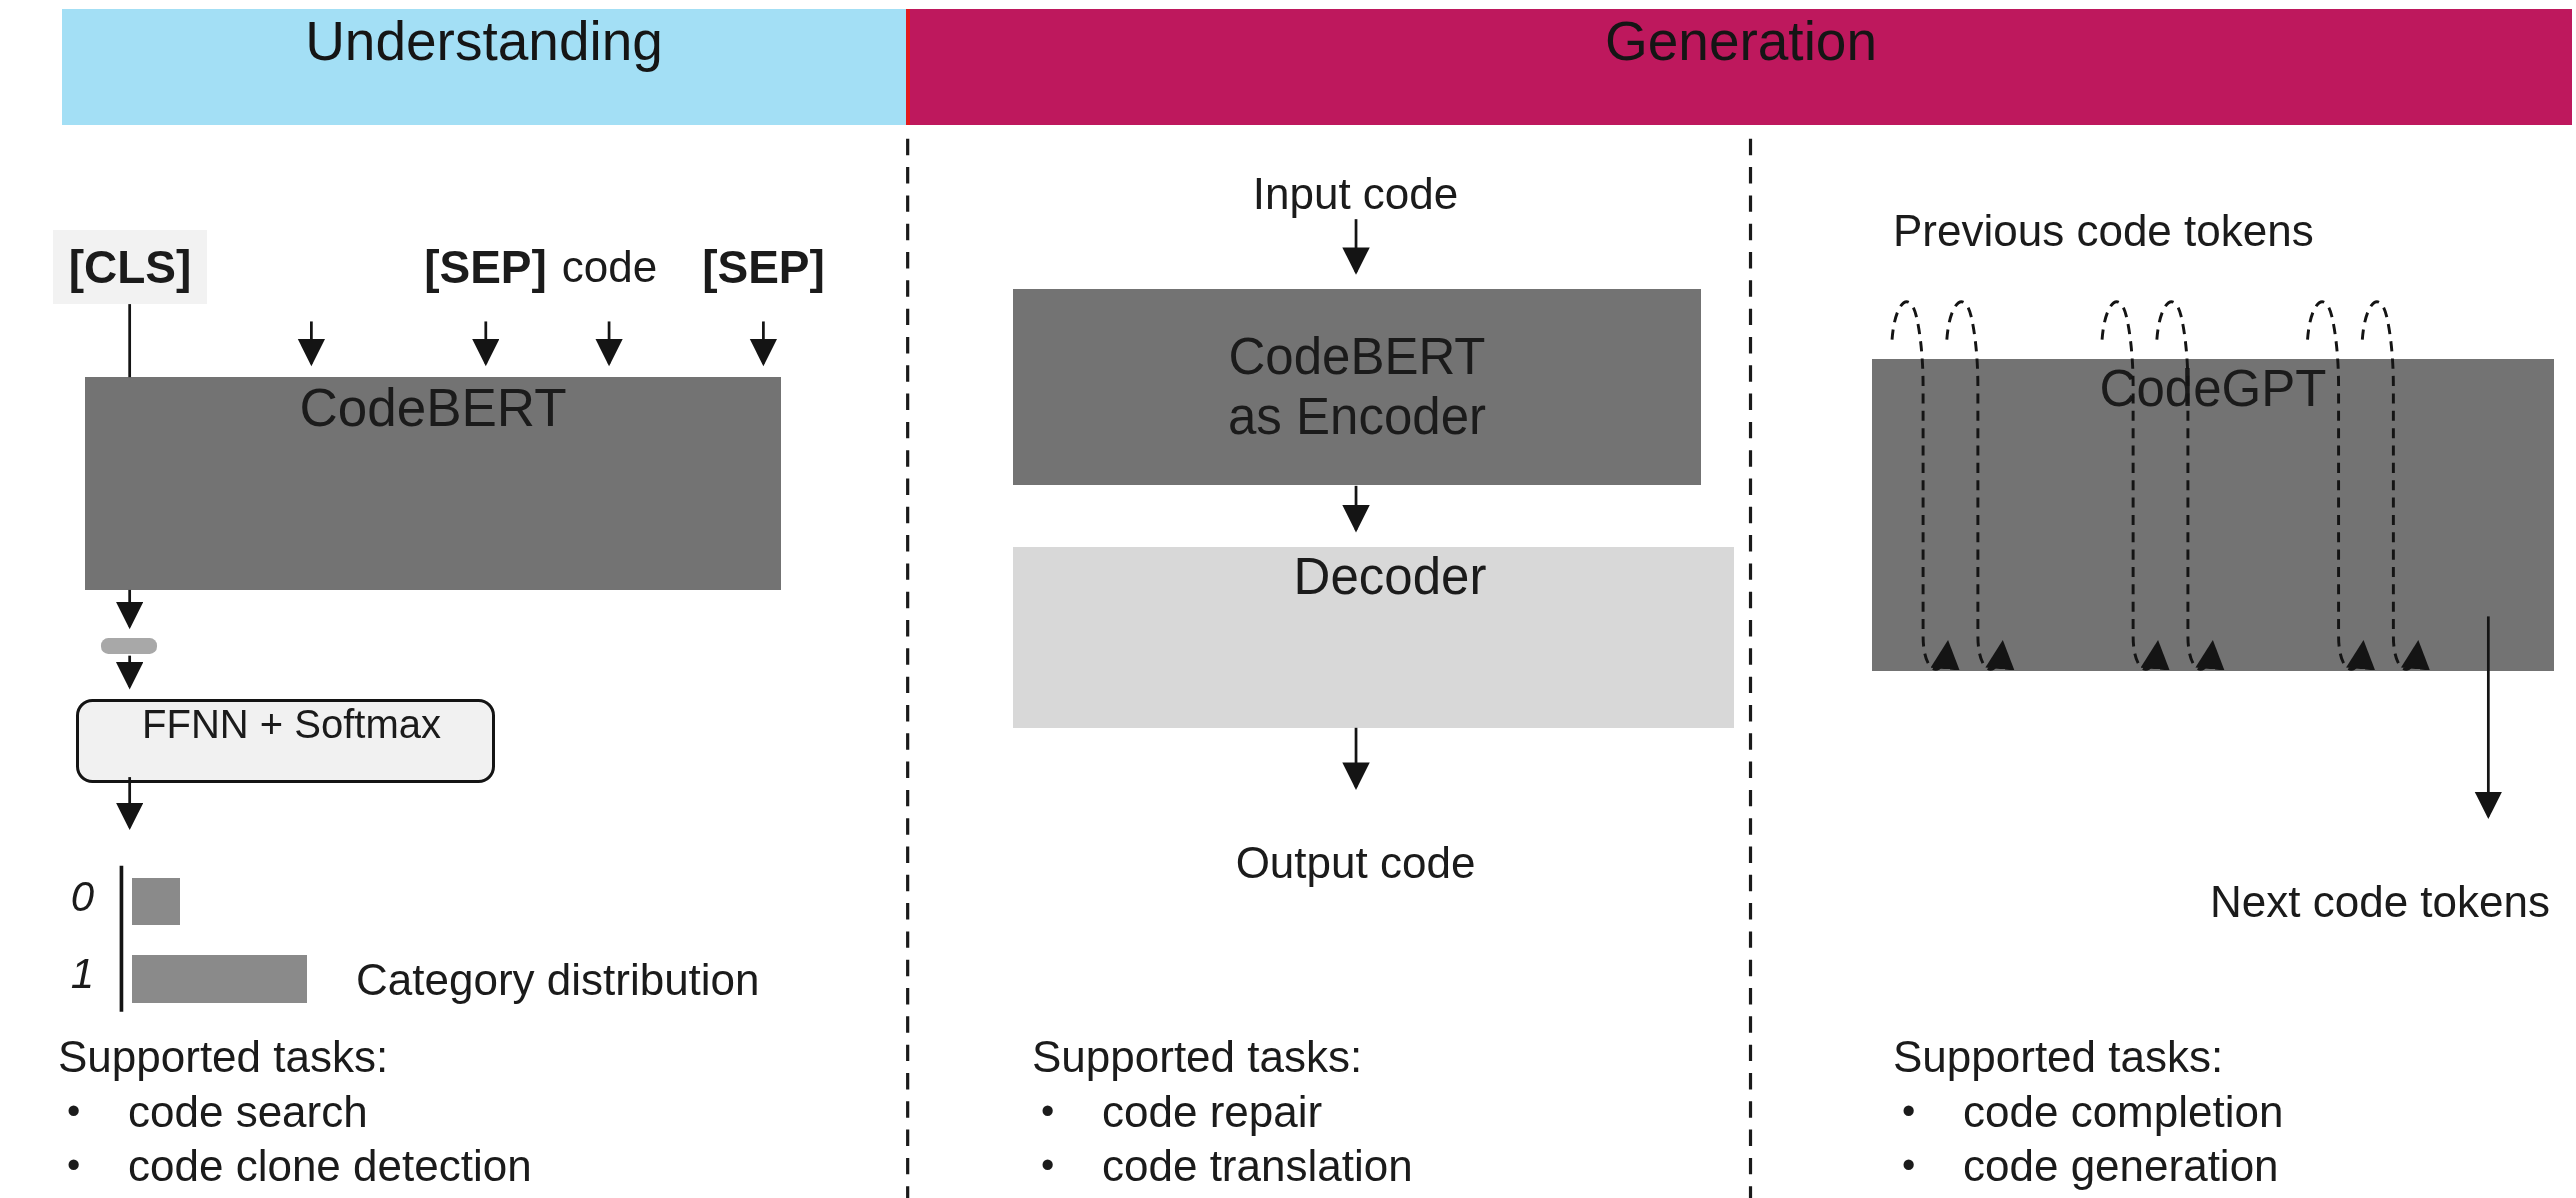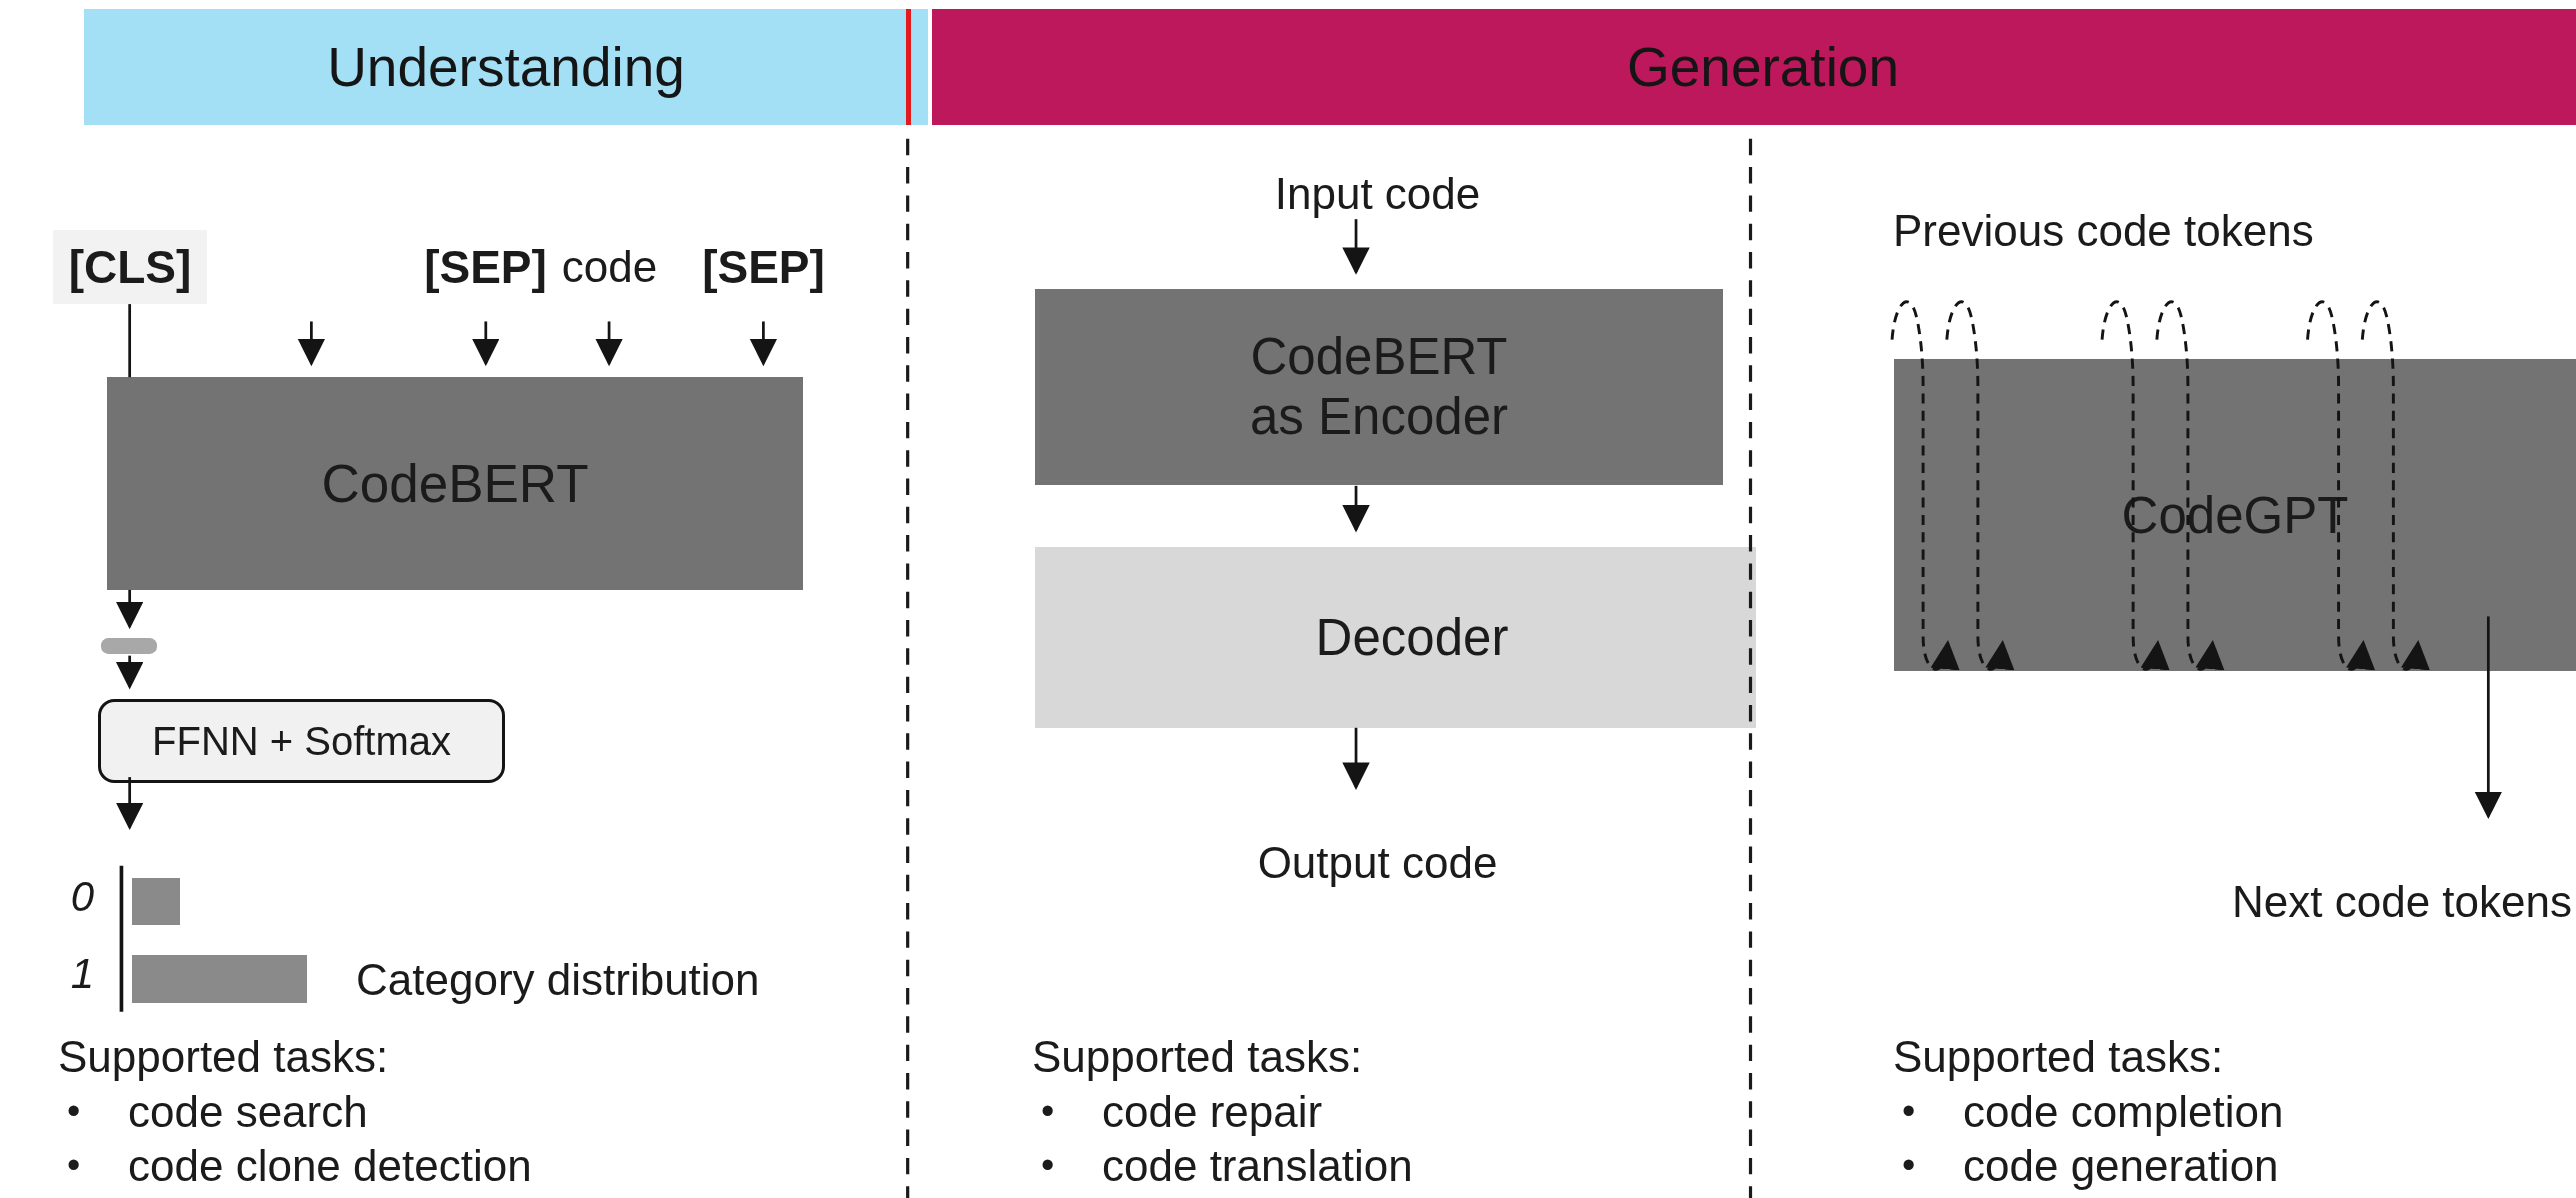--- a/index.html
+++ b/index.html
@@ -1,19 +1,19 @@
 <!DOCTYPE html>
 <html style="font-size:14.6px"><head>
 <meta charset="utf-8">
 <style>
   html,body{margin:0;padding:0;background:#ffffff;}
   .stage{position:relative;width:2576px;height:1199px;background:#ffffff;overflow:hidden;
          font-family:"Liberation Sans", sans-serif;color:#1b1b1b;}
   .abs{position:absolute;}
-  .ctr{display:flex;align-items:center;justify-content:center;text-align:center;margin-left:22px;}
+  .ctr{display:flex;justify-content:center;text-align:center;}
   .hdr{font-size:55px;color:#151515;}
   .hdr-und{left:62px;top:9px;width:844px;height:116px;background:#a3dff5;}
   .hdr-red{left:906px;top:9px;width:4.6px;height:116px;background:#e21a1e;}
   .hdr-gen{left:910px;top:9px;width:1662px;height:116px;background:#be185d;}
   .lbl{font-size:44px;white-space:nowrap;}
   .token{height:74px;line-height:74px;text-align:center;font-size:44px;white-space:nowrap;}
   .token.bold{font-weight:bold;font-size:46px;}
   .token.hl{background:#f2f2f2;}
   .modelbox{background:#737373;font-size:53px;}
   .graybox{background:#d8d8d8;font-size:51px;}
@@ -50,21 +50,21 @@
   <div class="abs token bold" style="left:417px;top:230px;width:137px;">[SEP]</div>
   <div class="abs token" style="left:541px;top:230px;width:137px;">code</div>
   <div class="abs token bold" style="left:695px;top:230px;width:137px;">[SEP]</div>
 
   <div class="abs ctr modelbox" style="left:85px;top:377px;width:696px;height:213px;">
     <span>CodeBERT</span>
   </div>
 
   <div class="abs chip" style="left:101px;top:638px;width:56px;height:16.4px;"></div>
 
-  <div class="abs ctr ffnn" style="left:76px;top:699px;width:401px;height:78px;">
+  <div class="abs ctr ffnn" style="left:76px;top:699px;width:401px;height:78px;padding-left:12px;">
     <span>FFNN + Softmax</span>
   </div>
 
   <div class="abs axis-num" style="left:57px;top:873px;">0</div>
   <div class="abs bar" style="left: 132px; top: 878px; height: 47px; width: 48px;"></div>
   <div class="abs axis-num" style="left:57px;top:950px;">1</div>
   <div class="abs bar" style="left: 132px; top: 955px; height: 48px; width: 175px;"></div>
   <div class="abs lbl" style="left:356px;top:955px;">Category distribution</div>
 
   <div class="abs tasks" style="left:58px;top:1032px;">

